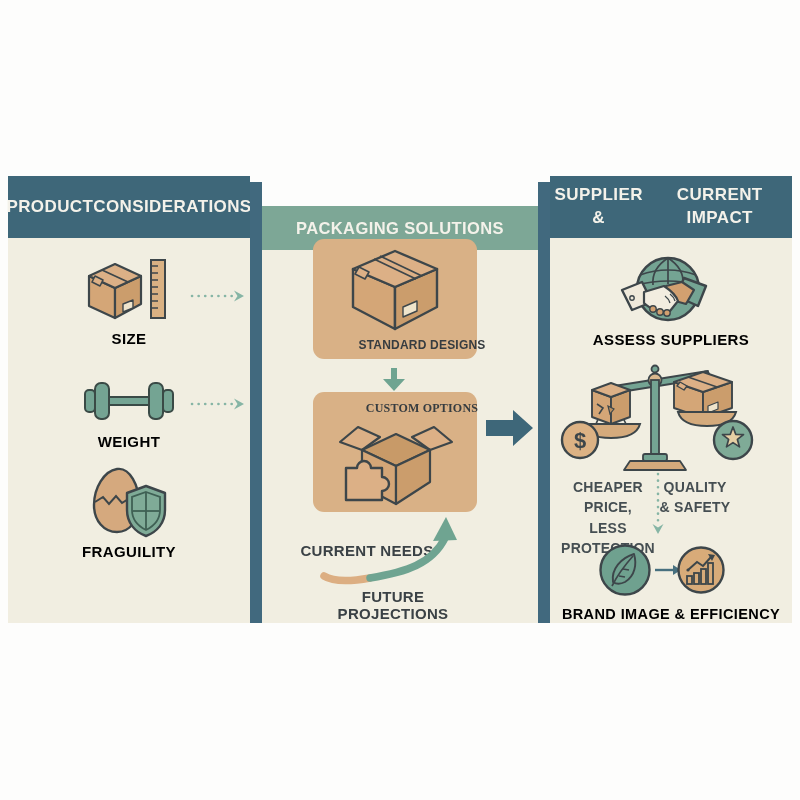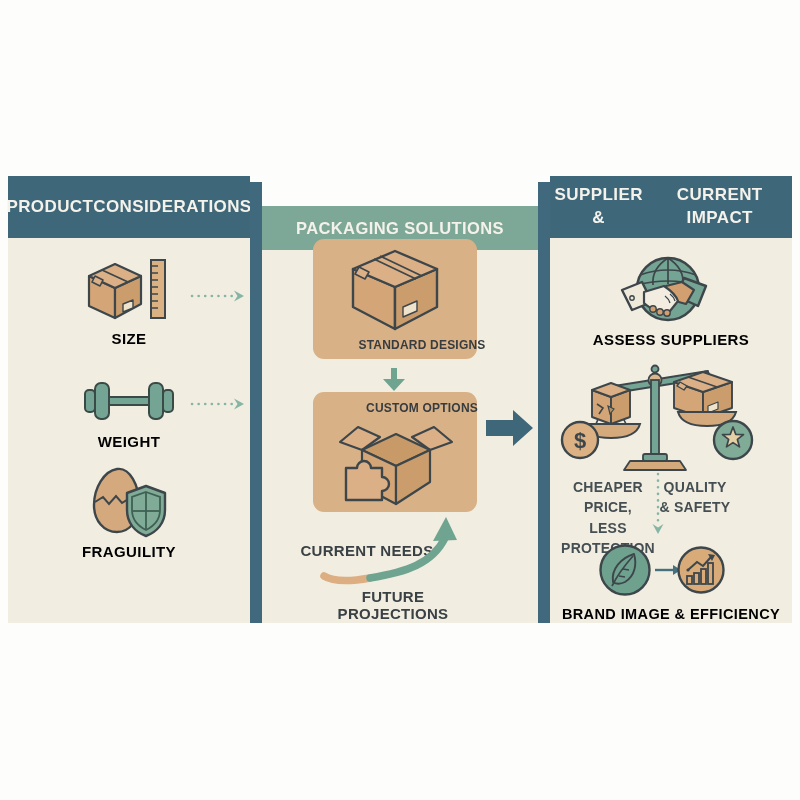--- a/index.html
+++ b/index.html
@@ -121,21 +121,21 @@
         <polygon points="24,24 34,29 30,36 20,31" fill="#dcb086" stroke="#3d464a" stroke-width="1.6" stroke-linejoin="round"></polygon>
         <polygon points="68,64 82,58 82,68 68,74" fill="#efe4cb" stroke="#3d464a" stroke-width="1.4" stroke-linejoin="round"></polygon>
       </svg>
       <div class="card-label" style="bottom:7px;">STANDARD DESIGNS</div>
     </div>
 
     <svg class="abs" style="left:119px;top:186px;" width="26" height="24" viewBox="0 0 26 24">
       <polygon points="10,0 16,0 16,11 24,11 13,23 2,11 10,11" fill="#6fa491"></polygon>
     </svg>
 
-    <div class="card" style="top:210px;">
+    <div class="card" style="top:210px;font-family:Liberation Serif, serif;">
       <div class="card-label" style="top:9px;">CUSTOM OPTIONS</div>
       <svg class="abs" style="left:17px;top:28px;" width="130" height="88" viewBox="0 0 130 88">
         <polygon points="32,30 10,22 28,7 50,17" fill="#dcb086" stroke="#3d464a" stroke-width="2.2" stroke-linejoin="round"></polygon>
         <polygon points="100,30 122,22 104,7 82,17" fill="#dcb086" stroke="#3d464a" stroke-width="2.2" stroke-linejoin="round"></polygon>
         <polygon points="32,30 66,14 100,30 66,46" fill="#c89a68" stroke="#3d464a" stroke-width="2.2" stroke-linejoin="round"></polygon>
         <polygon points="32,30 66,46 66,84 32,66" fill="#d4a677" stroke="#3d464a" stroke-width="2.2" stroke-linejoin="round"></polygon>
         <polygon points="66,46 100,30 100,62 66,84" fill="#cb9d6c" stroke="#3d464a" stroke-width="2.2" stroke-linejoin="round"></polygon>
         <path d="M16,48 H27 A7,7 0 1 1 41,48 H52 V57 A7,7 0 1 1 52,71 V80 H16 Z" fill="#dcb086" stroke="#3d464a" stroke-width="2.4" stroke-linejoin="round"></path>
       </svg>
     </div>

